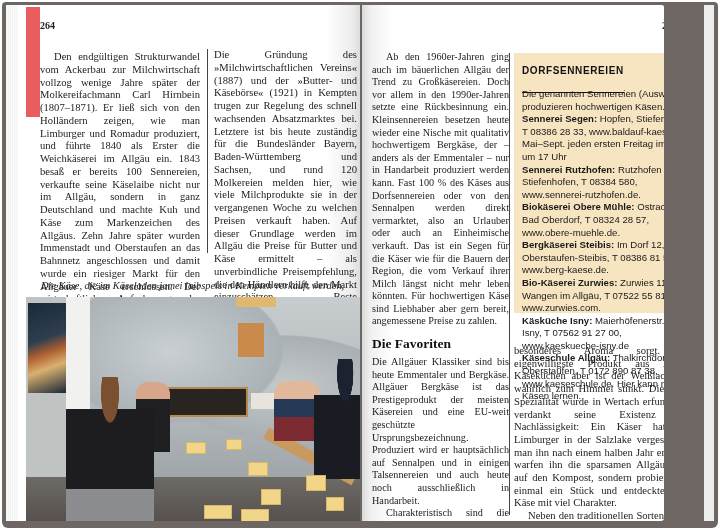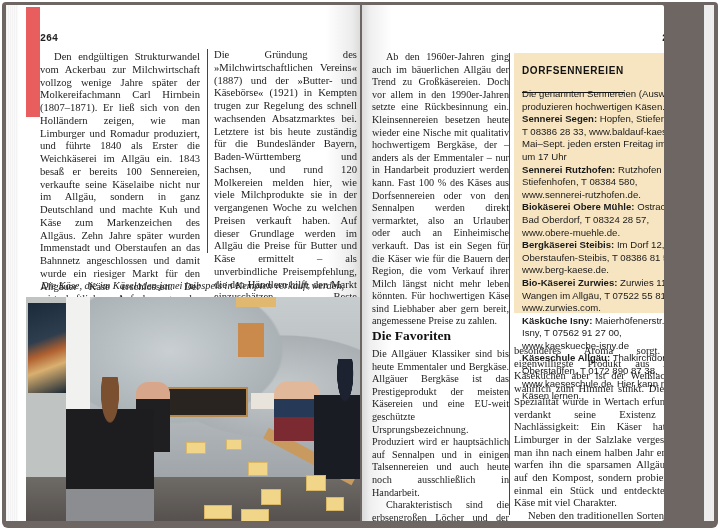--- a/index.html
+++ b/index.html
@@ -32,21 +32,21 @@
     background: repeating-linear-gradient(to right, #e8e8e8 0px, #ffffff 1px, #f4f4f4 2px);
   }
   .page-edge-right {
     position: absolute; left: 702px; top: 3px; width: 10px; height: 516px;
     background: repeating-linear-gradient(to right, #f7f7f7 0px, #e2e2e2 1px, #fbfbfb 2px);
   }
   .red-tab {
     position: absolute; left: 20px; top: 2px; width: 14px; height: 110px; background: #e85d5d;
   }
   .page-num {
-    position: absolute; top: 28px; font-family: Liberation Mono, monospace; font-weight: bold;
+    position: absolute; top: 15px; font-family: Liberation Serif, serif; font-weight: bold;
     font-size: 10px; color: #222;
   }
   .col {
     position: absolute; font-size: 10.6px; line-height: 12.75px; color: #1c1c1c;
     text-align: justify; hyphens: auto;
   }
   .col p { margin: 0; text-indent: 14px; }
   .col p.noindent { text-indent: 0; }
   .col-divider { position: absolute; width: 1px; background: #444; }
   .h2 {
@@ -152,21 +152,21 @@
       <div class="cheese" style="left:300px; top:200px; width:16px; height:12px;"></div>
     </div>
   </div>
   <div class="page-edge-left"></div>
 
   <div class="page right">
     <div class="page-num" style="left:300px;">265</div>
 
     <div class="col" style="left:10px; top:46px; width:137px; font-size:10.2px; line-height:12.6px;">
       <p>Ab den 1960er-Jahren ging auch im bäuerlichen Allgäu der Trend zu Großkäsereien. Doch vor allem in den 1990er-Jahren setzte eine Rückbesinnung ein. Kleinsennereien besetzen heute wieder eine Nische mit qualitativ hochwertigem Bergkäse, der – anders als der Emmentaler – nur in Handarbeit produziert werden kann. Fast 100 % des Käses aus Dorfsennereien oder von den Sennalpen werden direkt vermarktet, also an Urlauber oder auch an Einheimische verkauft. Das ist ein Segen für die Käser wie für die Bauern der Region, die vom Verkauf ihrer Milch längst nicht mehr leben könnten. Für hochwertigen Käse sind Liebhaber aber gern bereit, angemessene Preise zu zahlen.</p>
-      <div class="h2" style="margin-top:0; margin-bottom:5px;">Die Favoriten</div>
+      <div class="h2" style="margin-top:8px; margin-bottom:5px;">Die Favoriten</div>
       <p class="noindent">Die Allgäuer Klassiker sind bis heute Emmentaler und Bergkäse. Allgäuer Bergkäse ist das Prestigeprodukt der meisten Käsereien und eine EU-weit geschützte Ursprungsbezeichnung. Produziert wird er hauptsächlich auf Sennalpen und in einigen Talsennereien und auch heute noch ausschließlich in Handarbeit.</p>
       <p>Charakteristisch sind die erbsengroßen Löcher und der würzige Geschmack. Er reift mindestens drei und bis zu 16 Monate. Markenzeichen des Allgäuer Emmentalers sind die kirschkerngroßen Löcher und sein nussiger Geschmack. Ein milder Schnittkäse ist dagegen der Alpkäse. Der Romadur, ein Weichkäse mit Rotschmiere, gehört wie der Limburger zu den traditionellen Weichkäsespezialitäten. Eine beliebte Variante ist der Backsteinkäse, ein pikanter Käse, der in Form und Farbe einem Backstein gleicht – außen weich und sehr aromatisch, innen je nach Reifegrad etwas fester. Geheimnis des Weinkäses ist ein etwa einwöchiges Bad in einem kräftigen Rotwein, der für ein</p>
     </div>
 
     <div class="col-divider" style="left:147px; top:48px; height:462px;"></div>
 
     <div class="infobox">
       <div class="d-badge">D</div>
       <div class="title">DORFSENNEREIEN</div>
       <div class="body">

